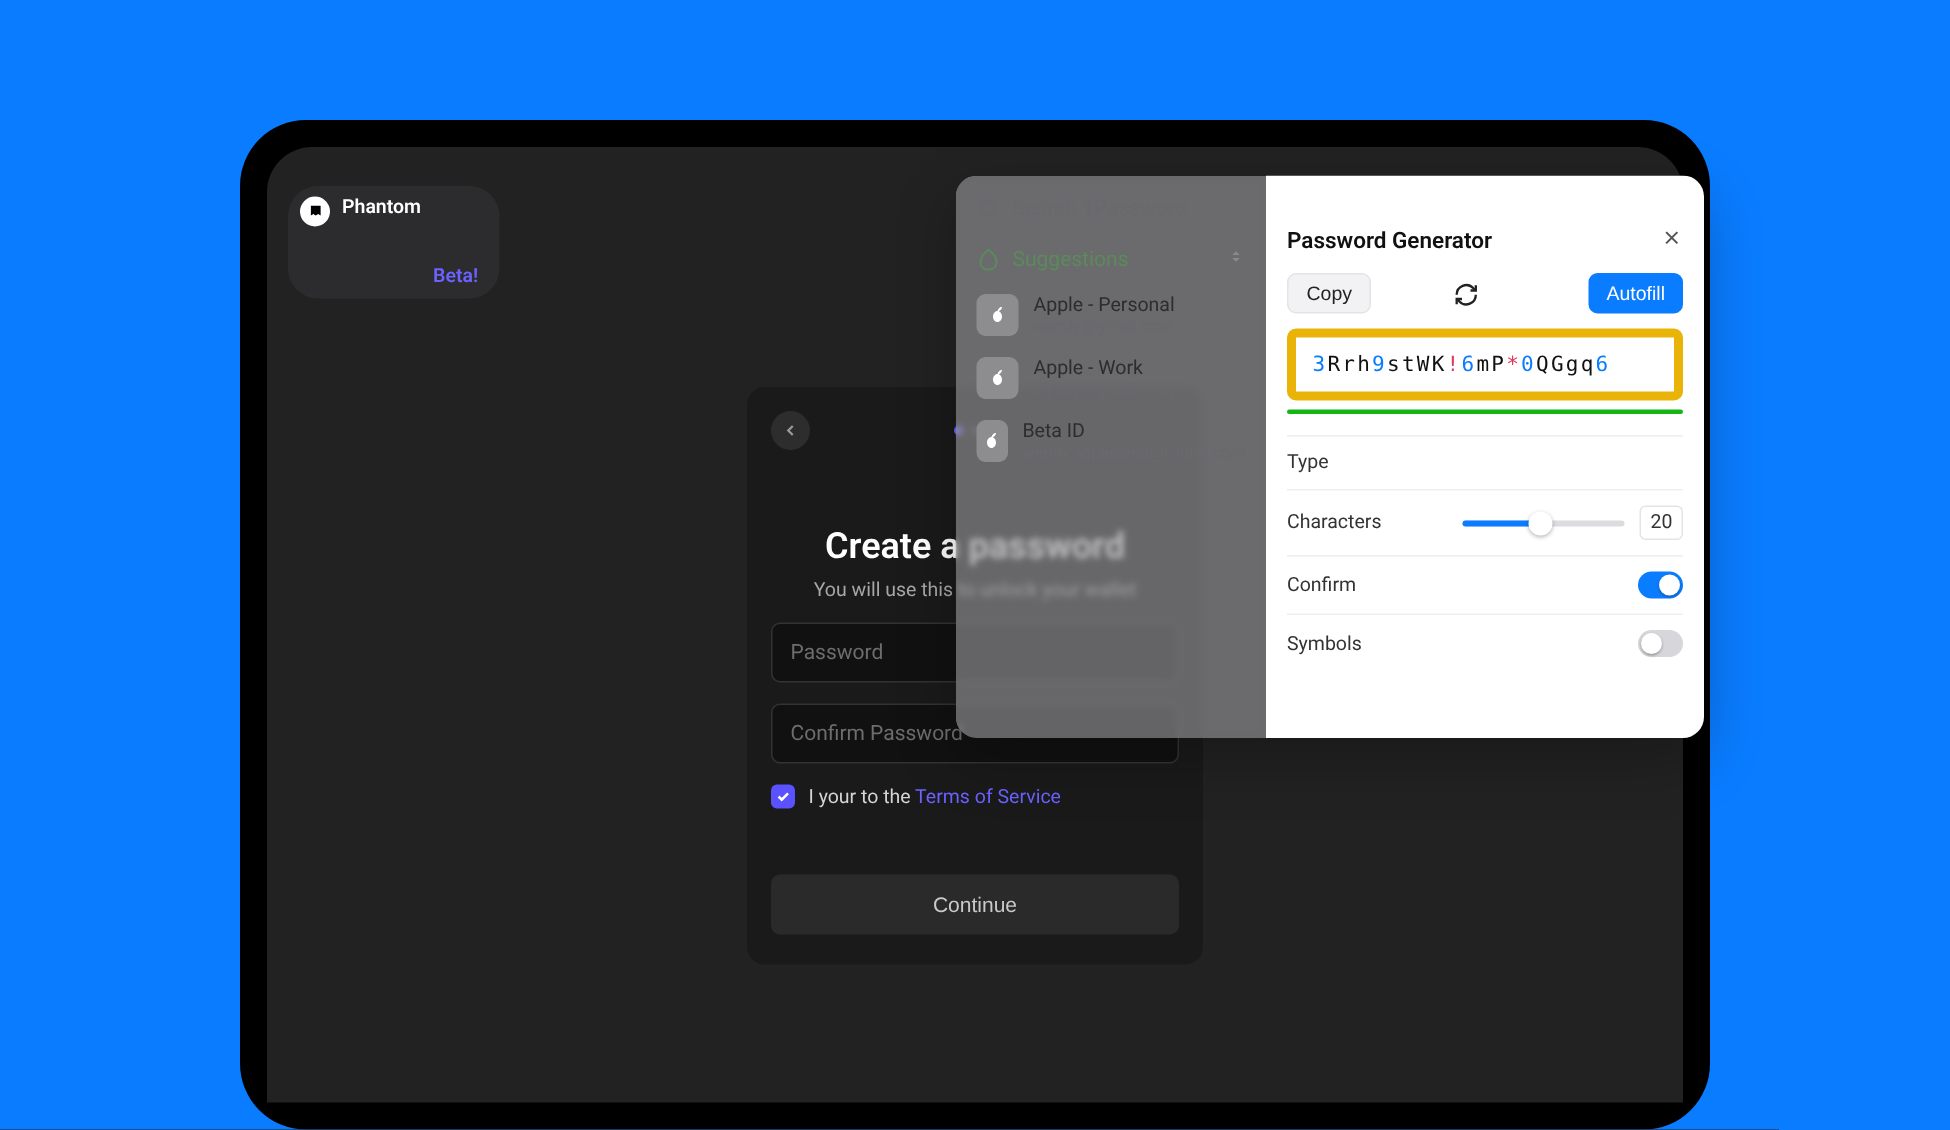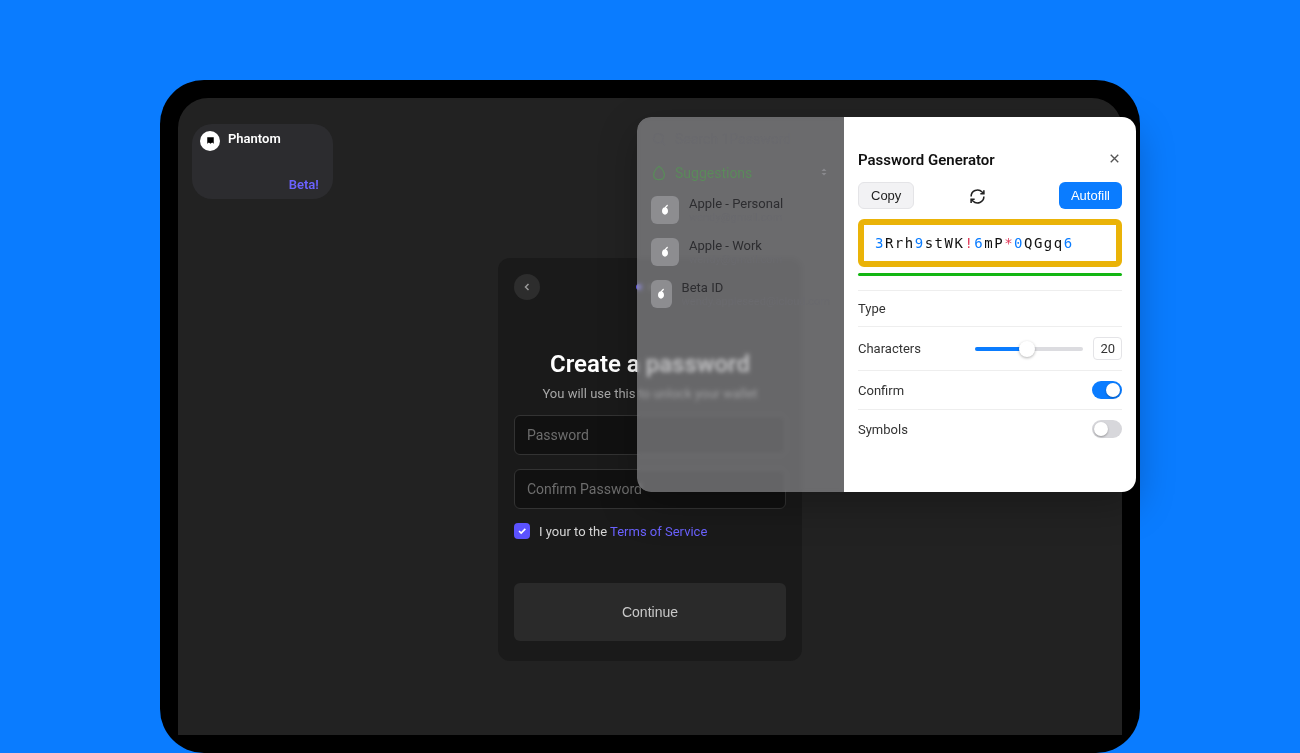--- a/index.html
+++ b/index.html
@@ -98,21 +98,21 @@
   }
   .checkbox {
     width: 16px; height: 16px; border-radius: 4px; background: #5b52ff;
     display: flex; align-items: center; justify-content: center;
     color: #fff; font-size: 11px;
   }
   .tos-link { color: #6b62ff; }
 
   .continue-btn {
     margin-top: 44px;
-    width: 100%; height: 58px;
+    width: 100%; height: 40px;
     background: #2a2a2a; border-radius: 6px;
     color: #c9c9c9; font-size: 14px; font-weight: 500;
     display: flex; align-items: center; justify-content: center;
     border: none;
   }
 
   
   .onepass {
     position: absolute;
     left: 637px;

